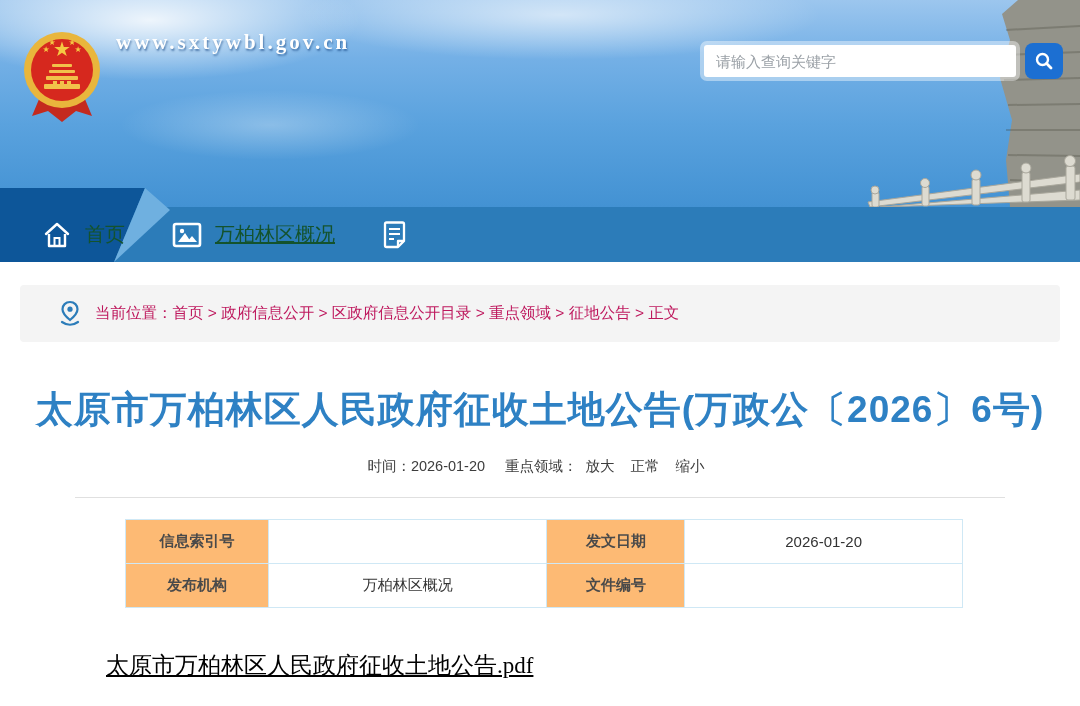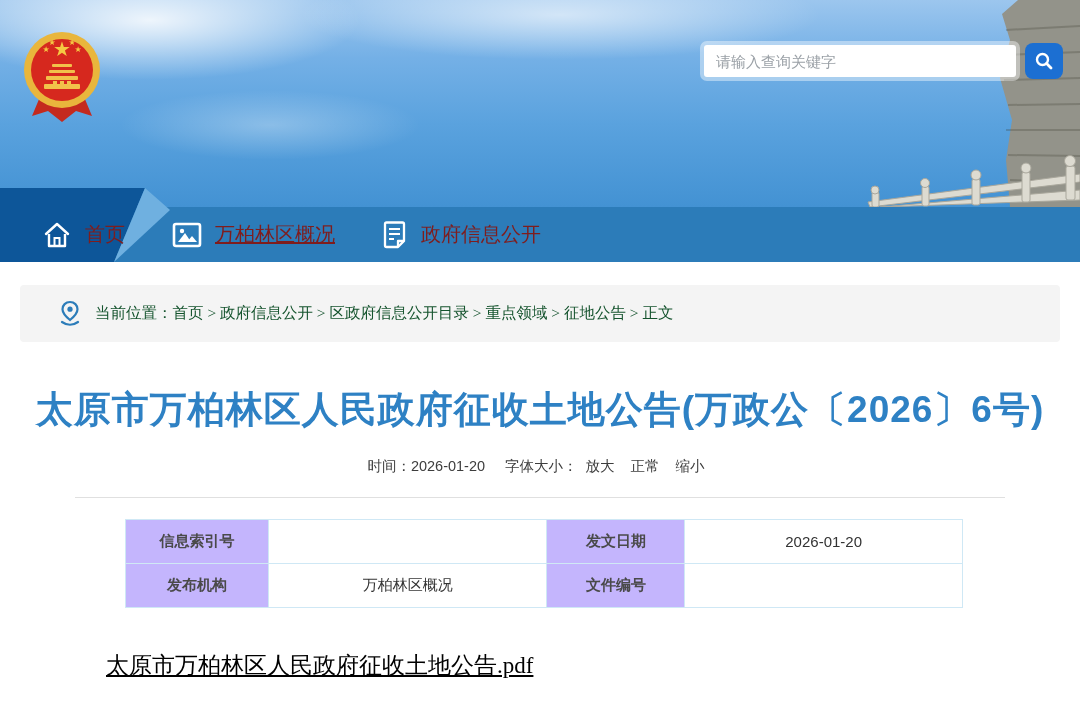--- a/index.html
+++ b/index.html
@@ -36,44 +36,44 @@
 
   .tower{position:absolute;right:0;top:0;width:220px;height:207px;z-index:1;}
 
   
   .nav{position:absolute;left:0;top:207px;width:1080px;height:55px;background:#2c7cb9;z-index:2;}
   .home-tab{position:absolute;left:0;top:188px;width:172px;height:74px;background:#0d5699;z-index:3;
       clip-path:polygon(0 0,145px 0,114px 74px,0 74px);}
   .home-wedge{position:absolute;left:0;top:188px;width:172px;height:74px;background:#6fb0e0;z-index:3;
       clip-path:polygon(145px 0,170px 22px,114px 74px);}
   .nav-item{position:absolute;top:207px;height:55px;display:flex;align-items:center;gap:13px;
-      color:#7f1d1d;font-size:20px;cursor:pointer;z-index:4;white-space:nowrap;}
+      color:#14532d;font-size:20px;cursor:pointer;z-index:4;white-space:nowrap;}
   .nav-item .nicon{display:flex;align-items:center;}
   .ni-home{left:42px;}
   .ni-overview{left:172px;text-decoration:underline;}
   .ni-info{left:381px;}
 
   
   .crumb-bar{position:absolute;left:20px;top:285px;width:1040px;height:57px;background:#f4f4f4;
       border-radius:4px;display:flex;align-items:center;padding-left:38px;box-sizing:border-box;
-      color:#14532d;font-size:15.5px;}
+      color:#be185d;font-size:15.5px;}
   .crumb-bar .pin{margin-right:13px;display:flex;align-items:center;}
-  .crumb-trail{cursor:pointer;font-family:Liberation Serif, serif;}
+  .crumb-trail{cursor:pointer;}
 
   
   .page-title{position:absolute;left:0;top:385px;width:1080px;text-align:center;
       font-size:37px;font-weight:bold;color:#2e81c4;letter-spacing:1px;}
   .meta{position:absolute;left:0;top:457px;width:1080px;text-align:center;font-size:14.5px;color:#3d3d3d;}
   .meta .gap{display:inline-block;width:20px;}
   .meta .opt{cursor:pointer;margin:0 8px;}
   .divider{position:absolute;left:75px;top:497px;width:930px;height:1px;background:#e0e0e0;}
 
   .info-table{position:absolute;left:125px;top:519px;border-collapse:collapse;width:838px;}
   .info-table td{border:1px solid #cfe8f5;height:41px;text-align:center;font-size:15px;}
-  .info-table td.cell-label{background:#c4b5fd;font-weight:bold;color:#4a4a4a;}
+  .info-table td.cell-label{background:#fdba74;font-weight:bold;color:#4a4a4a;}
   .info-table td.cell-value{background:#fff;color:#333;}
 
   .attachment{position:absolute;left:106px;top:650px;font-family:"Liberation Serif","DejaVu Serif",serif;
       font-size:23px;color:#000;text-decoration:underline;cursor:pointer;}
 </style>
 </head>
 <body>
 
 <div id="app">
 
@@ -124,20 +124,21 @@
         <rect x="30" y="38" width="20" height="3" rx="1"></rect>
         <rect x="27" y="44" width="26" height="3" rx="1"></rect>
         <rect x="24" y="50" width="32" height="4" rx="1"></rect>
         <rect x="22" y="58" width="36" height="5" rx="1"></rect>
         <rect x="31" y="55" width="4" height="3"></rect>
           <rect x="38" y="55" width="4" height="3"></rect>
           <rect x="45" y="55" width="4" height="3"></rect>
       </g>
     </svg>
     <div class="title-block">
+      <div class="site-url">www.sxtywbl.gov.cn</div>
     </div>
   </div>
 
   <div class="search">
     <input type="text" placeholder="请输入查询关键字" style="">
     <button class="search-btn">
       <svg width="20" height="20" viewBox="0 0 20 20">
         <circle cx="8.5" cy="8.5" r="5.5" fill="none" stroke="#fff" stroke-width="2.4"></circle>
         <line x1="12.6" y1="12.6" x2="17" y2="17" stroke="#fff" stroke-width="2.8" stroke-linecap="round"></line>
       </svg>
@@ -174,39 +175,38 @@
   <div class="nav-item ni-info">
     <span class="nicon">
       <svg width="27" height="28" viewBox="0 0 27 28">
         <path d="M4,3 Q4,1.5 5.5,1.5 L21.5,1.5 Q23,1.5 23,3 L23,20 L17,26 L5.5,26 Q4,26 4,24.5 Z" fill="none" stroke="#fff" stroke-width="2.3" stroke-linejoin="round"></path>
         <path d="M23,20 L17,20 L17,26" fill="none" stroke="#fff" stroke-width="2.3" stroke-linejoin="round"></path>
         <line x1="8" y1="8" x2="19" y2="8" stroke="#fff" stroke-width="2"></line>
         <line x1="8" y1="13" x2="19" y2="13" stroke="#fff" stroke-width="2"></line>
         <line x1="8" y1="18" x2="13" y2="18" stroke="#fff" stroke-width="2"></line>
       </svg>
     </span>
-    <span>政府信息公开</span>
   </div>
 
   <div class="crumb-bar">
     <span class="pin">
       <svg width="24" height="27" viewBox="0 0 24 27">
         <path d="M12,2 C7.6,2 4.5,5.2 4.5,9.2 C4.5,13.8 12,20 12,20 C12,20 19.5,13.8 19.5,9.2 C19.5,5.2 16.4,2 12,2 Z" fill="none" stroke="#2c7cb9" stroke-width="2.2"></path>
         <circle cx="12" cy="9.2" r="2.6" fill="#2c7cb9"></circle>
         <path d="M4,22 Q12,27.5 20,22" fill="none" stroke="#2c7cb9" stroke-width="2.2" stroke-linecap="round"></path>
       </svg>
     </span>
     <span>当前位置：</span>
     <span class="crumb-trail">首页 &gt; 政府信息公开 &gt; 区政府信息公开目录 &gt; 重点领域 &gt; 征地公告 &gt; 正文</span>
   </div>
 
   <div class="page-title">太原市万柏林区人民政府征收土地公告(万政公〔2026〕6号)</div>
 
   <div class="meta">
-    <span>时间：</span><span>2026-01-20</span><span class="gap"></span><span>字体大小：</span><span class="opt">放大</span><span class="opt">正常</span><span class="opt">缩小</span>
+    <span>时间：</span><span>2026-01-20</span><span class="gap"></span><span>重点领域：</span><span class="opt">放大</span><span class="opt">正常</span><span class="opt">缩小</span>
   </div>
 
   <div class="divider"></div>
 
   <table class="info-table">
     <colgroup>
       <col style="width:143px">
         <col style="width:279px">
         <col style="width:138px">
         <col style="width:278px">

